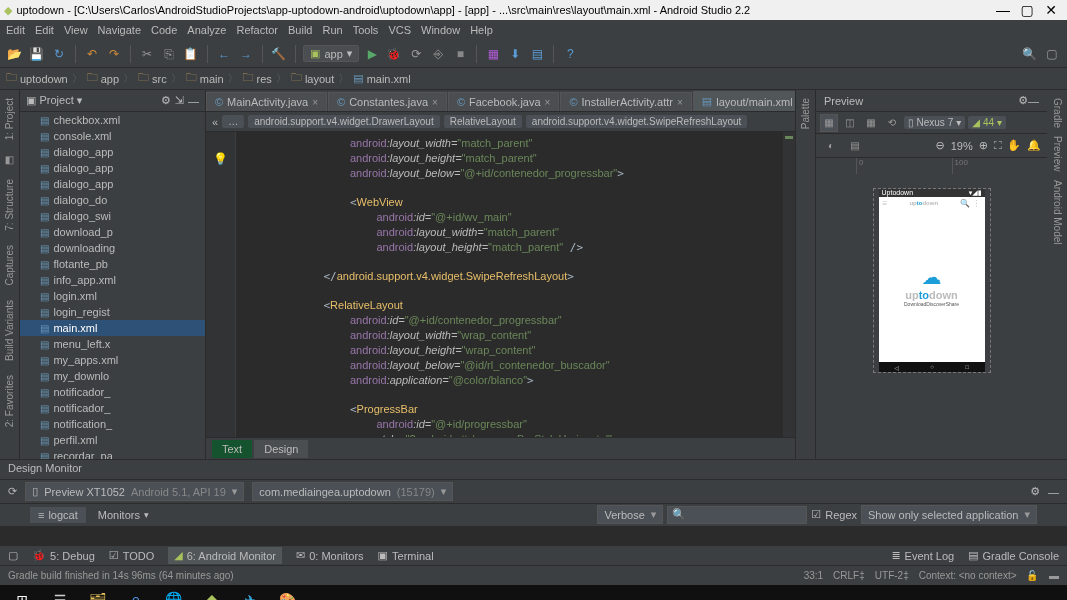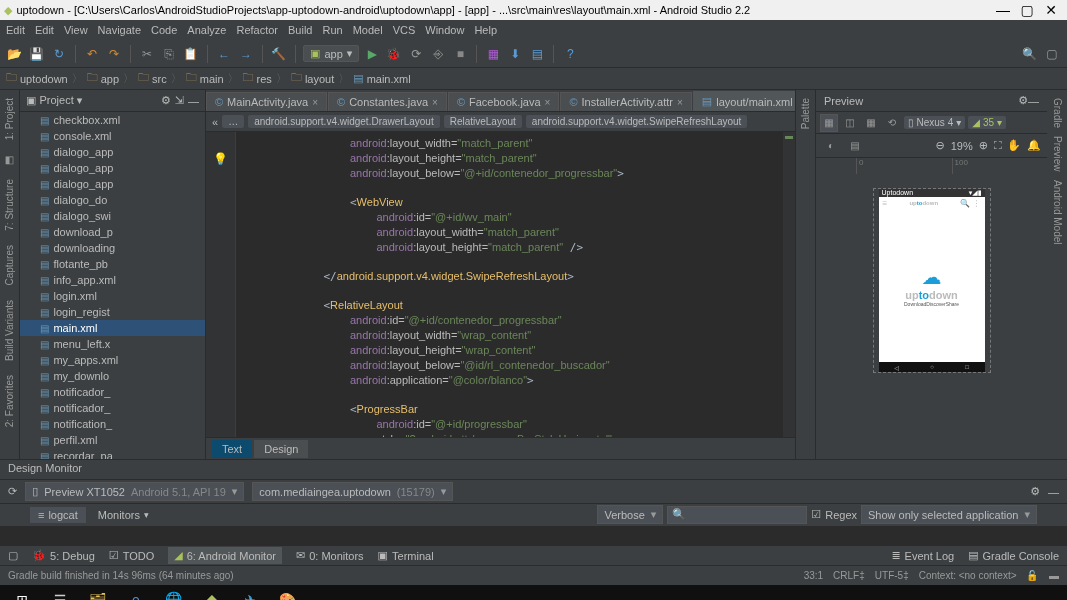--- a/index.html
+++ b/index.html
@@ -37,28 +37,28 @@
 .tab .close { color:#999; cursor:pointer; font-size:10px; }
 .tab.active { background:#515658; }
 .breadcrumb2 { height:20px; background:#3b3f41; display:flex; align-items:center; padding:0 6px; gap:4px; border-bottom:1px solid #2b2b2b; }
 .bclink { background:#4a5056; padding:1px 6px; border-radius:2px; cursor:pointer; font-size:10px; }
 .code-wrap { flex:1; display:flex; overflow:hidden; }
 .gutter { width:30px; background:#313335; border-right:1px solid #3b3f41; display:flex; flex-direction:column; align-items:center; padding-top:20px; }
 .bulb { color:#cc9933; font-size:12px; }
 .code { flex:1; font-family:Consolas,monospace; font-size:11px; padding:4px 8px; white-space:pre; color:#a9b7c6; overflow:hidden; line-height:14px; }
 .code .tag { color:#e8bf6a; }
 .code .attr-ns { color:#9876aa; }
-.code .attr-name { color:#bababa; }
+.code .attr-name { color:#bababa;font-style:italic; }
 .code .str { color:#6a8759; }
 .errstrip { width:12px; background:#313335; position:relative; }
 .errstrip .mark { position:absolute; width:8px; height:3px; left:2px; }
 .errstrip .g { background:#6a8759; top:4px; }
 .subtabs { height:22px; display:flex; align-items:center; background:#3b3f41; border-top:1px solid #2b2b2b; padding:0 6px; gap:2px; }
 .subtab { padding:3px 10px; cursor:pointer; background:#4a4e50; }
-.subtab.active { background:#0c4a6e; }
+.subtab.active { background:#14532d; }
 .palette { width:20px; background:#3b3f41; border-left:1px solid #2b2b2b; display:flex; flex-direction:column; align-items:center; padding-top:4px; }
 .preview-ctl { width:232px; background:#3b3f41; border-left:1px solid #2b2b2b; display:flex; flex-direction:column; }
 .prevhead { height:22px; padding:0 8px; display:flex; align-items:center; border-bottom:1px solid #2b2b2b; }
 .prevtools { height:22px; display:flex; align-items:center; padding:0 4px; gap:3px; border-bottom:1px solid #2b2b2b; }
 .pvbtn { width:18px; height:18px; display:flex; align-items:center; justify-content:center; cursor:pointer; font-size:10px; color:#999; border:1px solid transparent; }
 .pvbtn.sel { background:#4a5056; border-color:#555; }
 .device-combo { background:#4a5056; padding:1px 4px; border-radius:2px; font-size:10px; display:flex; align-items:center; gap:3px; }
 .prevtools2 { height:24px; display:flex; align-items:center; justify-content:flex-end; padding:0 6px; gap:6px; border-bottom:1px solid #2b2b2b; }
 .prevcanvas { flex:1; background:#3b3f41; display:flex; justify-content:center; align-items:flex-start; padding-top:30px; position:relative; }
 .ruler-h { position:absolute; top:0; left:0; right:0; height:16px; display:flex; font-size:8px; color:#777; padding-left:40px; }
@@ -112,21 +112,21 @@
 <div class="menubar" id="menubar">
     <span>Edit</span>
     <span>Edit</span>
     <span>View</span>
     <span>Navigate</span>
     <span>Code</span>
     <span>Analyze</span>
     <span>Refactor</span>
     <span>Build</span>
     <span>Run</span>
-    <span>Model</span>
+    <span>Tools</span>
     <span>VCS</span>
     <span>Window</span>
     <span>Help</span>
   </div>
 
 <div class="toolbar">
   <span class="tool">📂</span>
   <span class="tool" style="color:#5a9bd5">💾</span>
   <span class="tool" style="color:#5a9bd5">↻</span>
   <span class="sep"></span>
@@ -392,22 +392,22 @@
       <span>Preview</span>
       <span class="spacer"></span>
       <span>⚙</span>
       <span>—</span>
     </div>
     <div class="prevtools">
       <span class="pvbtn sel">▦</span>
       <span class="pvbtn">◫</span>
       <span class="pvbtn">▦</span>
       <span class="pvbtn">⟲</span>
-      <span class="device-combo">▯ <span>Nexus 4</span> ▾</span>
-      <span class="device-combo" style="color:#a9c25d">◢ <span>35</span> ▾</span>
+      <span class="device-combo">▯ <span>Nexus 7</span> ▾</span>
+      <span class="device-combo" style="color:#a9c25d">◢ <span>44</span> ▾</span>
     </div>
     <div class="prevtools2">
       <span class="pvbtn">◐</span>
       <span class="pvbtn">▤</span>
       <span class="spacer"></span>
       <span>⊖</span>
       <span>19%</span>
       <span>⊕</span>
       <span>⛶</span>
       <span>✋</span>
@@ -505,21 +505,21 @@
   <span class="spacer"></span>
   <span class="btab">≣ <span>Event Log</span></span>
   <span class="btab">▤ <span>Gradle Console</span></span>
 </div>
 
 <div class="statusbar">
   <span>Gradle build finished in 14s 96ms (64 minutes ago)</span>
   <span class="spacer"></span>
   <span>33:1</span>
   <span><span>CRLF</span>‡</span>
-  <span><span>UTF-5</span>‡</span>
+  <span><span>UTF-2</span>‡</span>
   <span>Context: &lt;no context&gt;</span>
   <span>🔓</span>
   <span>▬</span>
 </div>
 
 <div class="taskbar">
   <div class="taskicon start">⊞</div>
   <div class="taskicon" style="color:#ccc">☰</div>
   <div class="taskicon" style="color:#e8c35a">🗂</div>
   <div class="taskicon" style="color:#4a8fd8">e</div>

